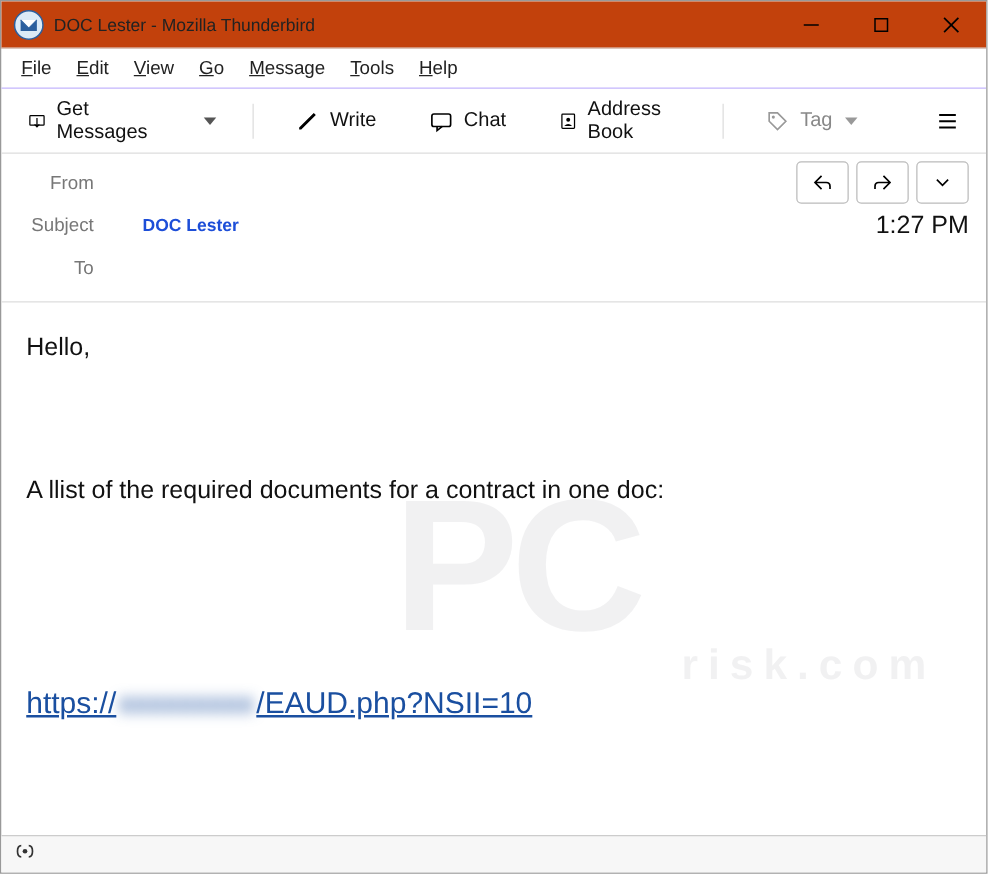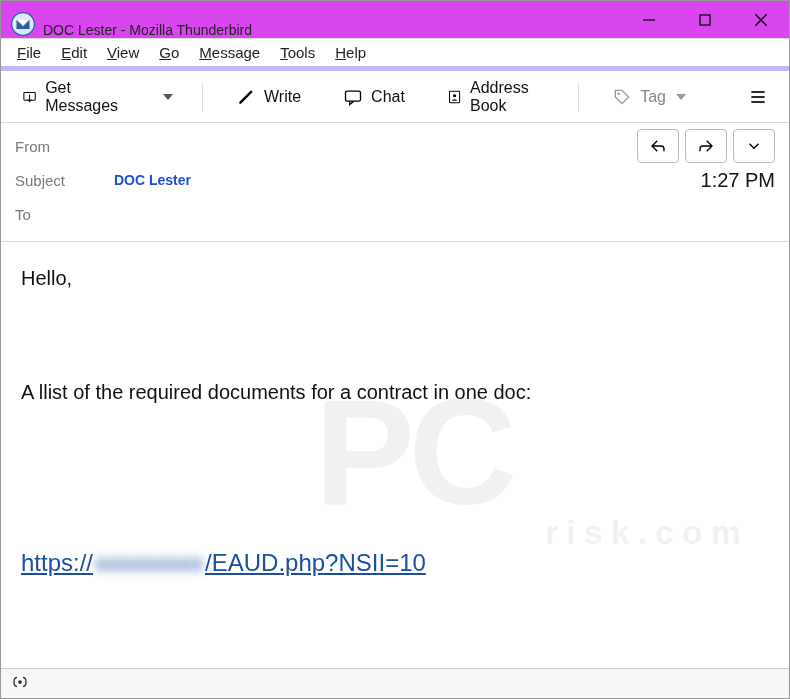--- a/index.html
+++ b/index.html
@@ -1,44 +1,44 @@
 <!DOCTYPE html>
 <html><head>
 <meta charset="utf-8">
 <style>
 * { margin: 0; padding: 0; box-sizing: border-box; font-family: "Segoe UI", Arial, sans-serif; }
 body { width: 790px; height: 699px; background: #fff; border: 1px solid #999; overflow: hidden; position: relative; }
 
 
-.titlebar { height: 38px; background: #d946ef; display: flex; align-items: flex-end; padding-left: 8px; border-bottom: 1px solid #e0e0e0; }
+.titlebar { height: 38px; background: #c2410c; display: flex; align-items: center; padding-left: 8px; border-bottom: 1px solid #e0e0e0; }
 .app-icon { width: 28px; height: 28px; display: flex; align-items: center; justify-content: center; margin-right: 6px; }
 .app-icon svg { width: 26px; height: 26px; }
 .title-text { font-size: 14px; color: #222; flex: 1; }
 .win-controls { display: flex; height: 100%; }
 .win-btn { width: 56px; height: 100%; display: flex; align-items: center; justify-content: center; cursor: pointer; }
 .win-btn svg { width: 14px; height: 14px; stroke: #000; stroke-width: 1.2; fill: none; }
 .win-btn.close svg { width: 16px; height: 16px; }
 
 
-.menubar { height: 32px; display: flex; align-items: center; padding-left: 10px; gap: 8px; border-bottom: 5px solid #c4b5fd; }
+.menubar { height: 32px; display: flex; align-items: center; padding-left: 10px; gap: 8px; border-bottom: 1px solid #c4b5fd; }
 .menu-item { font-size: 15px; color: #222; padding: 2px 6px; cursor: pointer; }
 .menu-item .ul { text-decoration: underline; }
 
 
 .toolbar { height: 52px; display: flex; align-items: center; padding: 0 10px; border-bottom: 1px solid #ddd; gap: 20px; }
 .tbtn { display: flex; align-items: center; height: 36px; padding: 0 10px; border: 1px solid transparent; border-radius: 4px; cursor: pointer; font-size: 16px; color: #111; gap: 8px; }
 .tbtn svg { width: 20px; height: 20px; }
 .vsep { width: 1px; height: 28px; background: #ddd; margin: 0 2px; }
 .spacer { flex: 1; }
 .caret { width: 0; height: 0; border-left: 5px solid transparent; border-right: 5px solid transparent; border-top: 6px solid #555; margin-left: 2px; }
 
 
 .header-pane { padding: 6px 14px 10px 14px; border-bottom: 1px solid #ddd; }
 .hrow { display: flex; align-items: center; min-height: 34px; }
-.hlabel { width: 70px; font-size: 15px; color: #777; padding-right: 10px; }
+.hlabel { width: 70px; text-align: right; font-size: 15px; color: #777; padding-right: 10px; }
 .hvalue { font-size: 14px; color: #1d4ed8; flex: 1; margin-left: 29px; }
 .hvalue.bold { font-weight: 700; }
 .htime { font-size: 20px; color: #111; }
 .action-btns { display: flex; gap: 6px; margin-left: auto; }
 .abtn { width: 42px; height: 34px; border: 1px solid #bbb; border-radius: 4px; background: #fff; display: flex; align-items: center; justify-content: center; cursor: pointer; }
 .abtn svg { width: 18px; height: 18px; stroke: #000; stroke-width: 1.8; fill: none; }
 
 
 .body-pane { padding: 22px 20px; font-size: 20px; color: #111; position: relative; height: 420px; }
 .body-pane p { margin-bottom: 28px; line-height: 1.45; }

